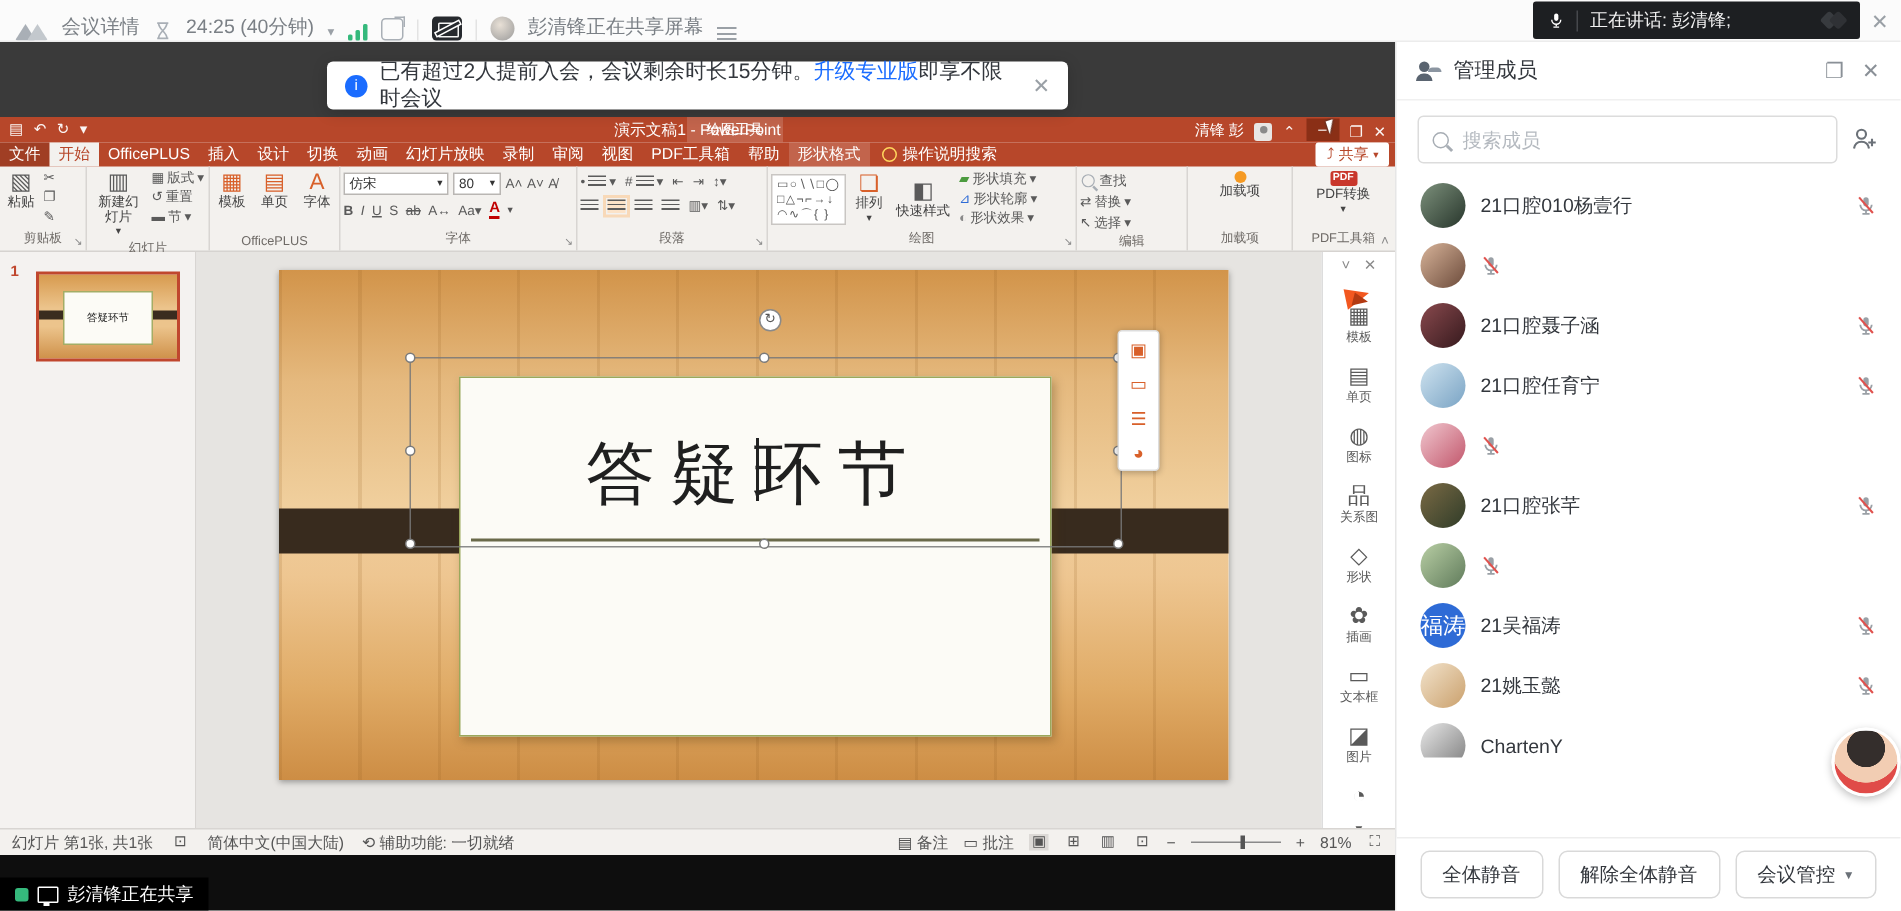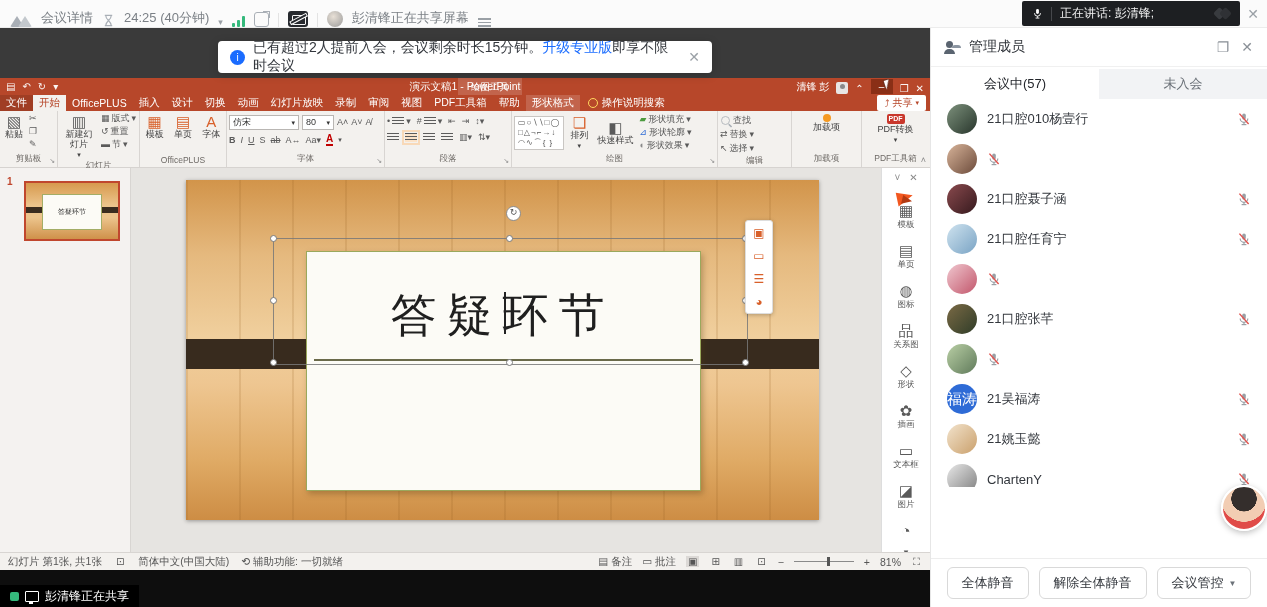--- a/index.html
+++ b/index.html
@@ -538,23 +538,30 @@
 
 <div id="panel">
   <div id="p-head">
     <span class="ppl-ico"></span>
     <span>管理成员</span>
     <span class="hicons">
       <span>❐</span>
       <span>✕</span>
     </span>
   </div>
-  <div id="p-tabs">
-    <span class="ptab2 on">会议中(57)</span>
-    <span class="ptab2">未入会</span>
+  <div id="p-search">
+    <span class="search-box">
+      <span class="mag"></span>
+      <input placeholder="搜索成员" style="">
+    </span>
+    <svg width="20" height="20" viewBox="0 0 20 20">
+        <circle cx="8" cy="6.5" r="3" fill="none" stroke="#6b7178" stroke-width="1.4"></circle>
+        <path d="M3 16c.5-3 2.5-4.5 5-4.5s4.5 1.5 5 4.5" fill="none" stroke="#6b7178" stroke-width="1.4"></path>
+        <path d="M15 9.5v5M12.5 12h5" stroke="#6b7178" stroke-width="1.4"></path>
+      </svg>
   </div>
   <div id="members">
     <span style="display:contents">
       
     
         <div class="mrow">
           <span class="mava" style="background: linear-gradient(135deg, rgb(125, 145, 124), rgb(39, 53, 43));"></span>
           <span class="mname">21口腔010杨壹行</span>
           <svg width="14" height="14" viewBox="0 0 14 14">
             <rect x="5.2" y="1.5" width="3.6" height="6.2" rx="1.8" fill="#9aa0a6"></rect>

